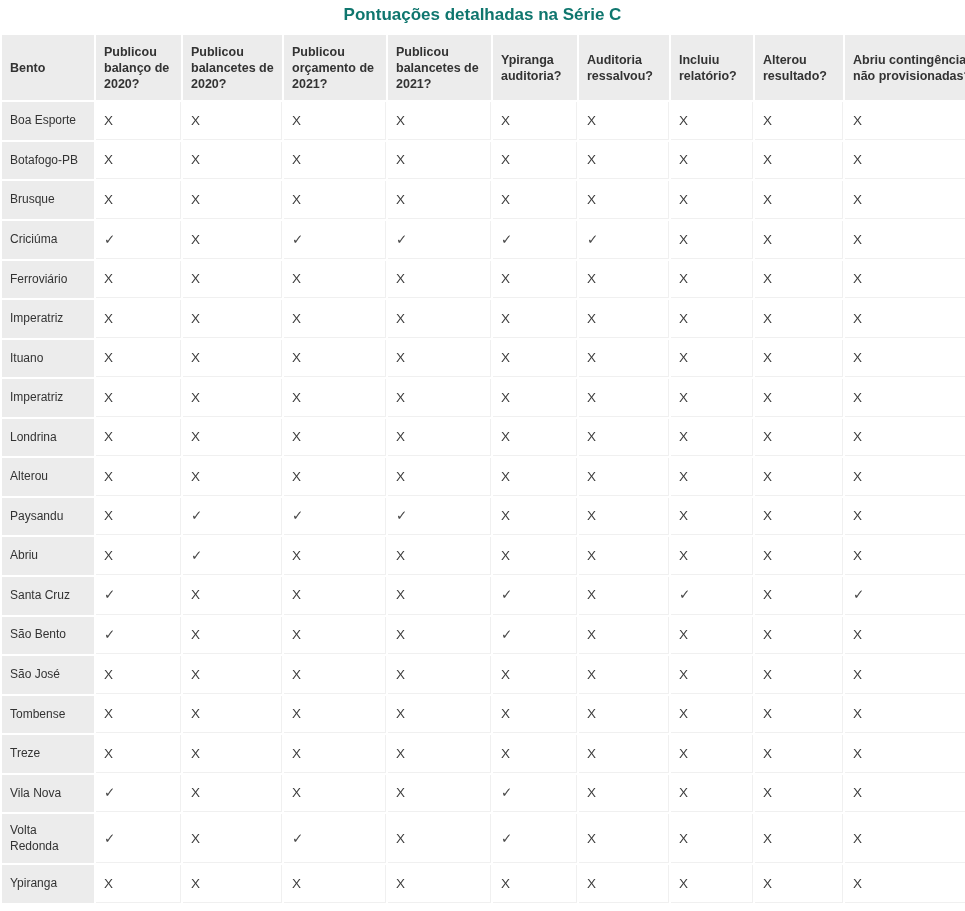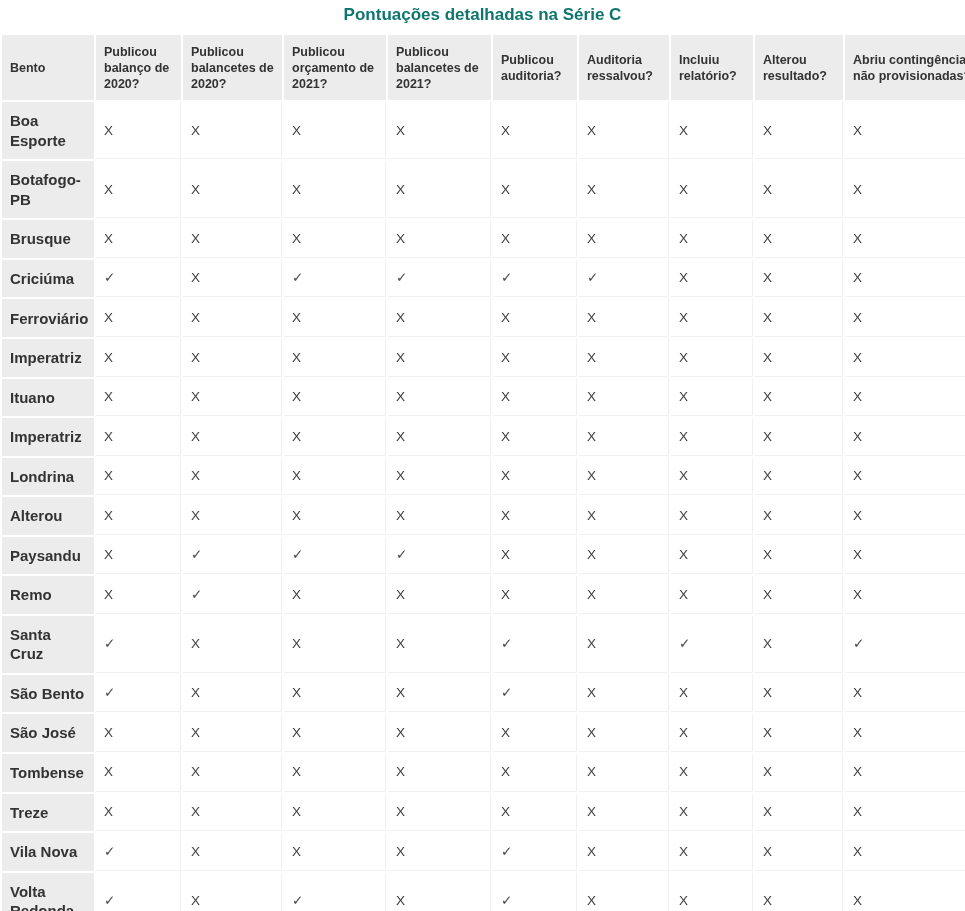--- a/index.html
+++ b/index.html
@@ -37,22 +37,22 @@
     background: #ececec;
     font-size: 12.5px;
     font-weight: bold;
     color: #333333;
     line-height: 1.3;
     padding: 8px 8px;
     height: 65px;
   }
   table.scores tbody th.club {
     background: #ececec;
-    font-size: 15px;
-    font-weight: bold;
+    font-size: 12px;
+    font-weight: normal;
     color: #333333;
     line-height: 1.3;
     padding: 9px 8px;
   }
   table.scores tbody td.cell {
     background: #ffffff;
     border-right: 1px solid #f0f0f0;
     border-bottom: 1px solid #f0f0f0;
     font-size: 13.5px;
     color: #3d3d3d;
@@ -84,21 +84,21 @@
           <col style="width:88px">
         <col style="width:140px">
       </colgroup>
       <thead>
         <tr>
             <th scope="col">Bento</th>
             <th scope="col">Publicou balanço de 2020?</th>
             <th scope="col">Publicou balancetes de 2020?</th>
             <th scope="col">Publicou orçamento de 2021?</th>
             <th scope="col">Publicou balancetes de 2021?</th>
-            <th scope="col">Publicou auditoria?</th>
+            <th scope="col">Ypiranga auditoria?</th>
             <th scope="col">Auditoria ressalvou?</th>
             <th scope="col">Incluiu relatório?</th>
             <th scope="col">Alterou resultado?</th>
             <th scope="col">Abriu contingências não provisionadas?</th>
           </tr>
       </thead>
       <tbody>
           <tr>
             <th class="club" scope="row">Boa Esporte</th>
             <td class="cell">X</td>
@@ -225,21 +225,21 @@
             <td class="cell check">✓</td>
             <td class="cell check">✓</td>
             <td class="cell check">✓</td>
             <td class="cell">X</td>
             <td class="cell">X</td>
             <td class="cell">X</td>
             <td class="cell">X</td>
             <td class="cell">X</td>
           </tr>
           <tr>
-            <th class="club" scope="row">Remo</th>
+            <th class="club" scope="row">Abriu</th>
             <td class="cell">X</td>
             <td class="cell check">✓</td>
             <td class="cell">X</td>
             <td class="cell">X</td>
             <td class="cell">X</td>
             <td class="cell">X</td>
             <td class="cell">X</td>
             <td class="cell">X</td>
             <td class="cell">X</td>
           </tr>

